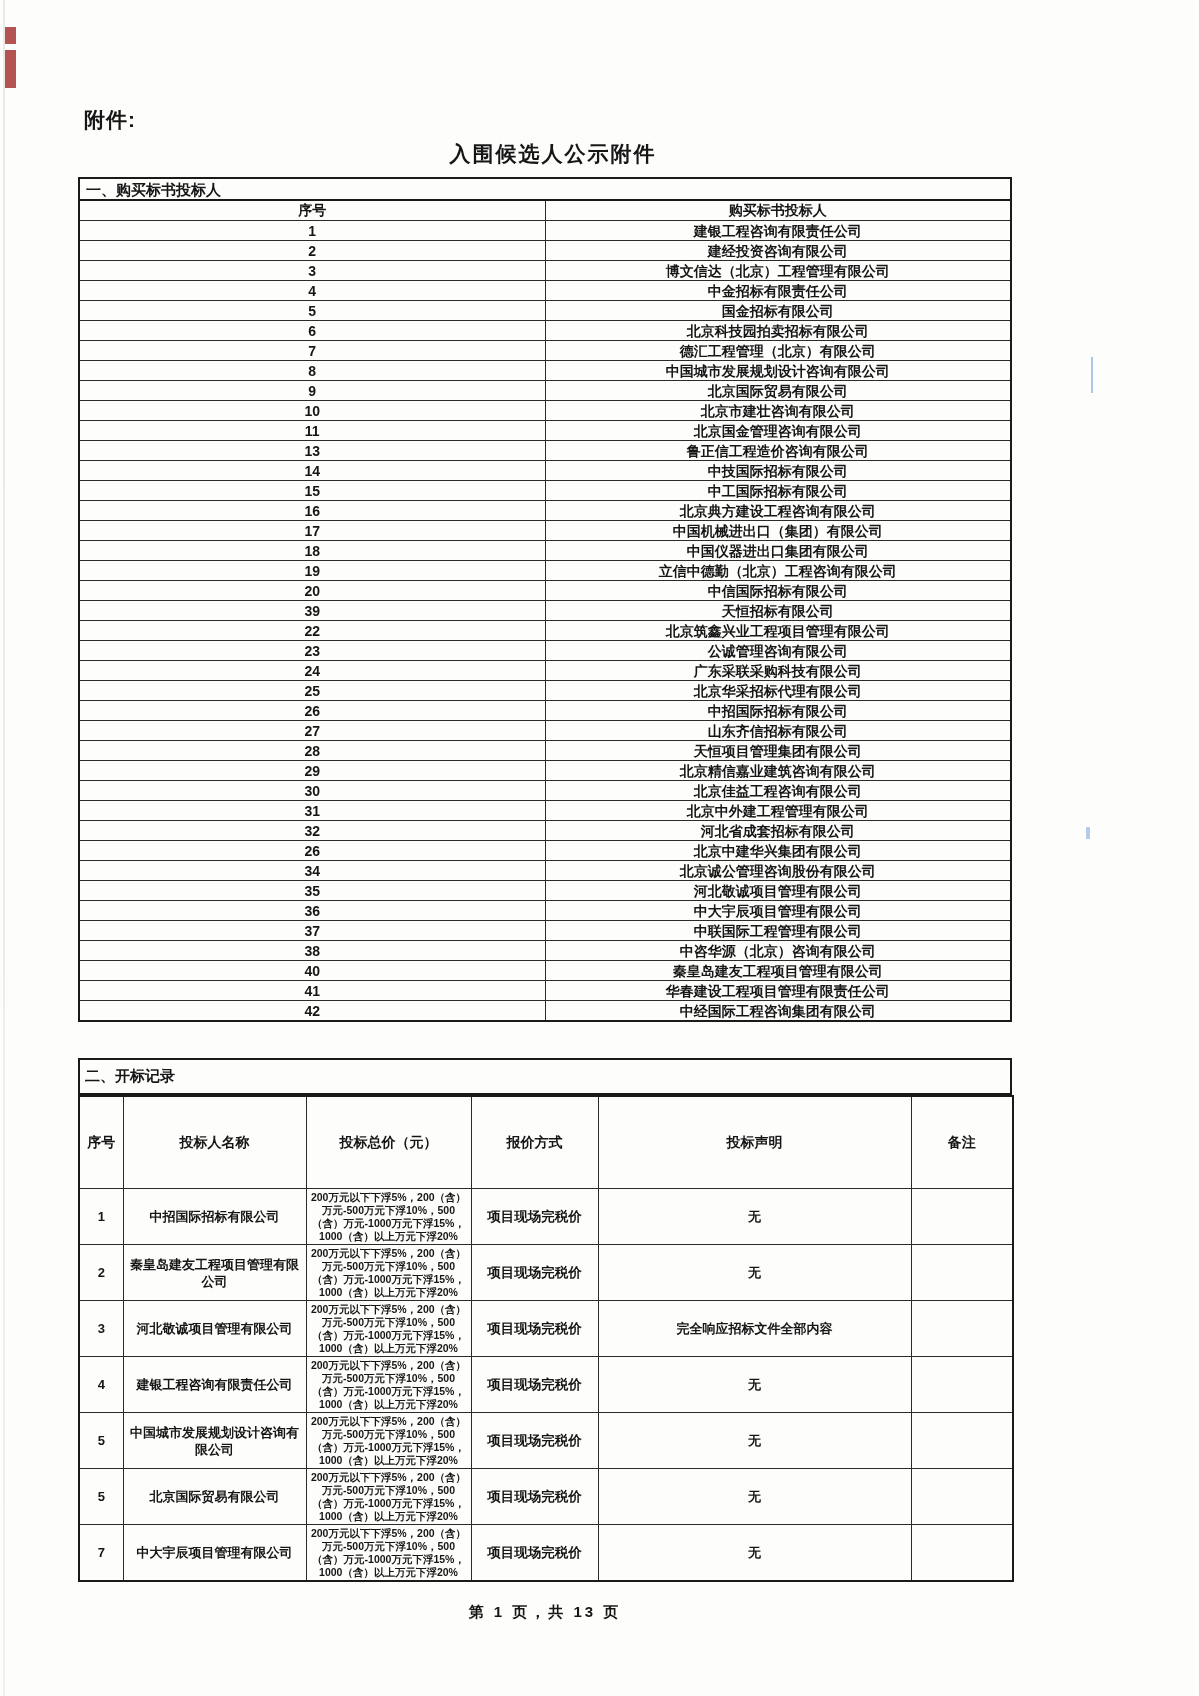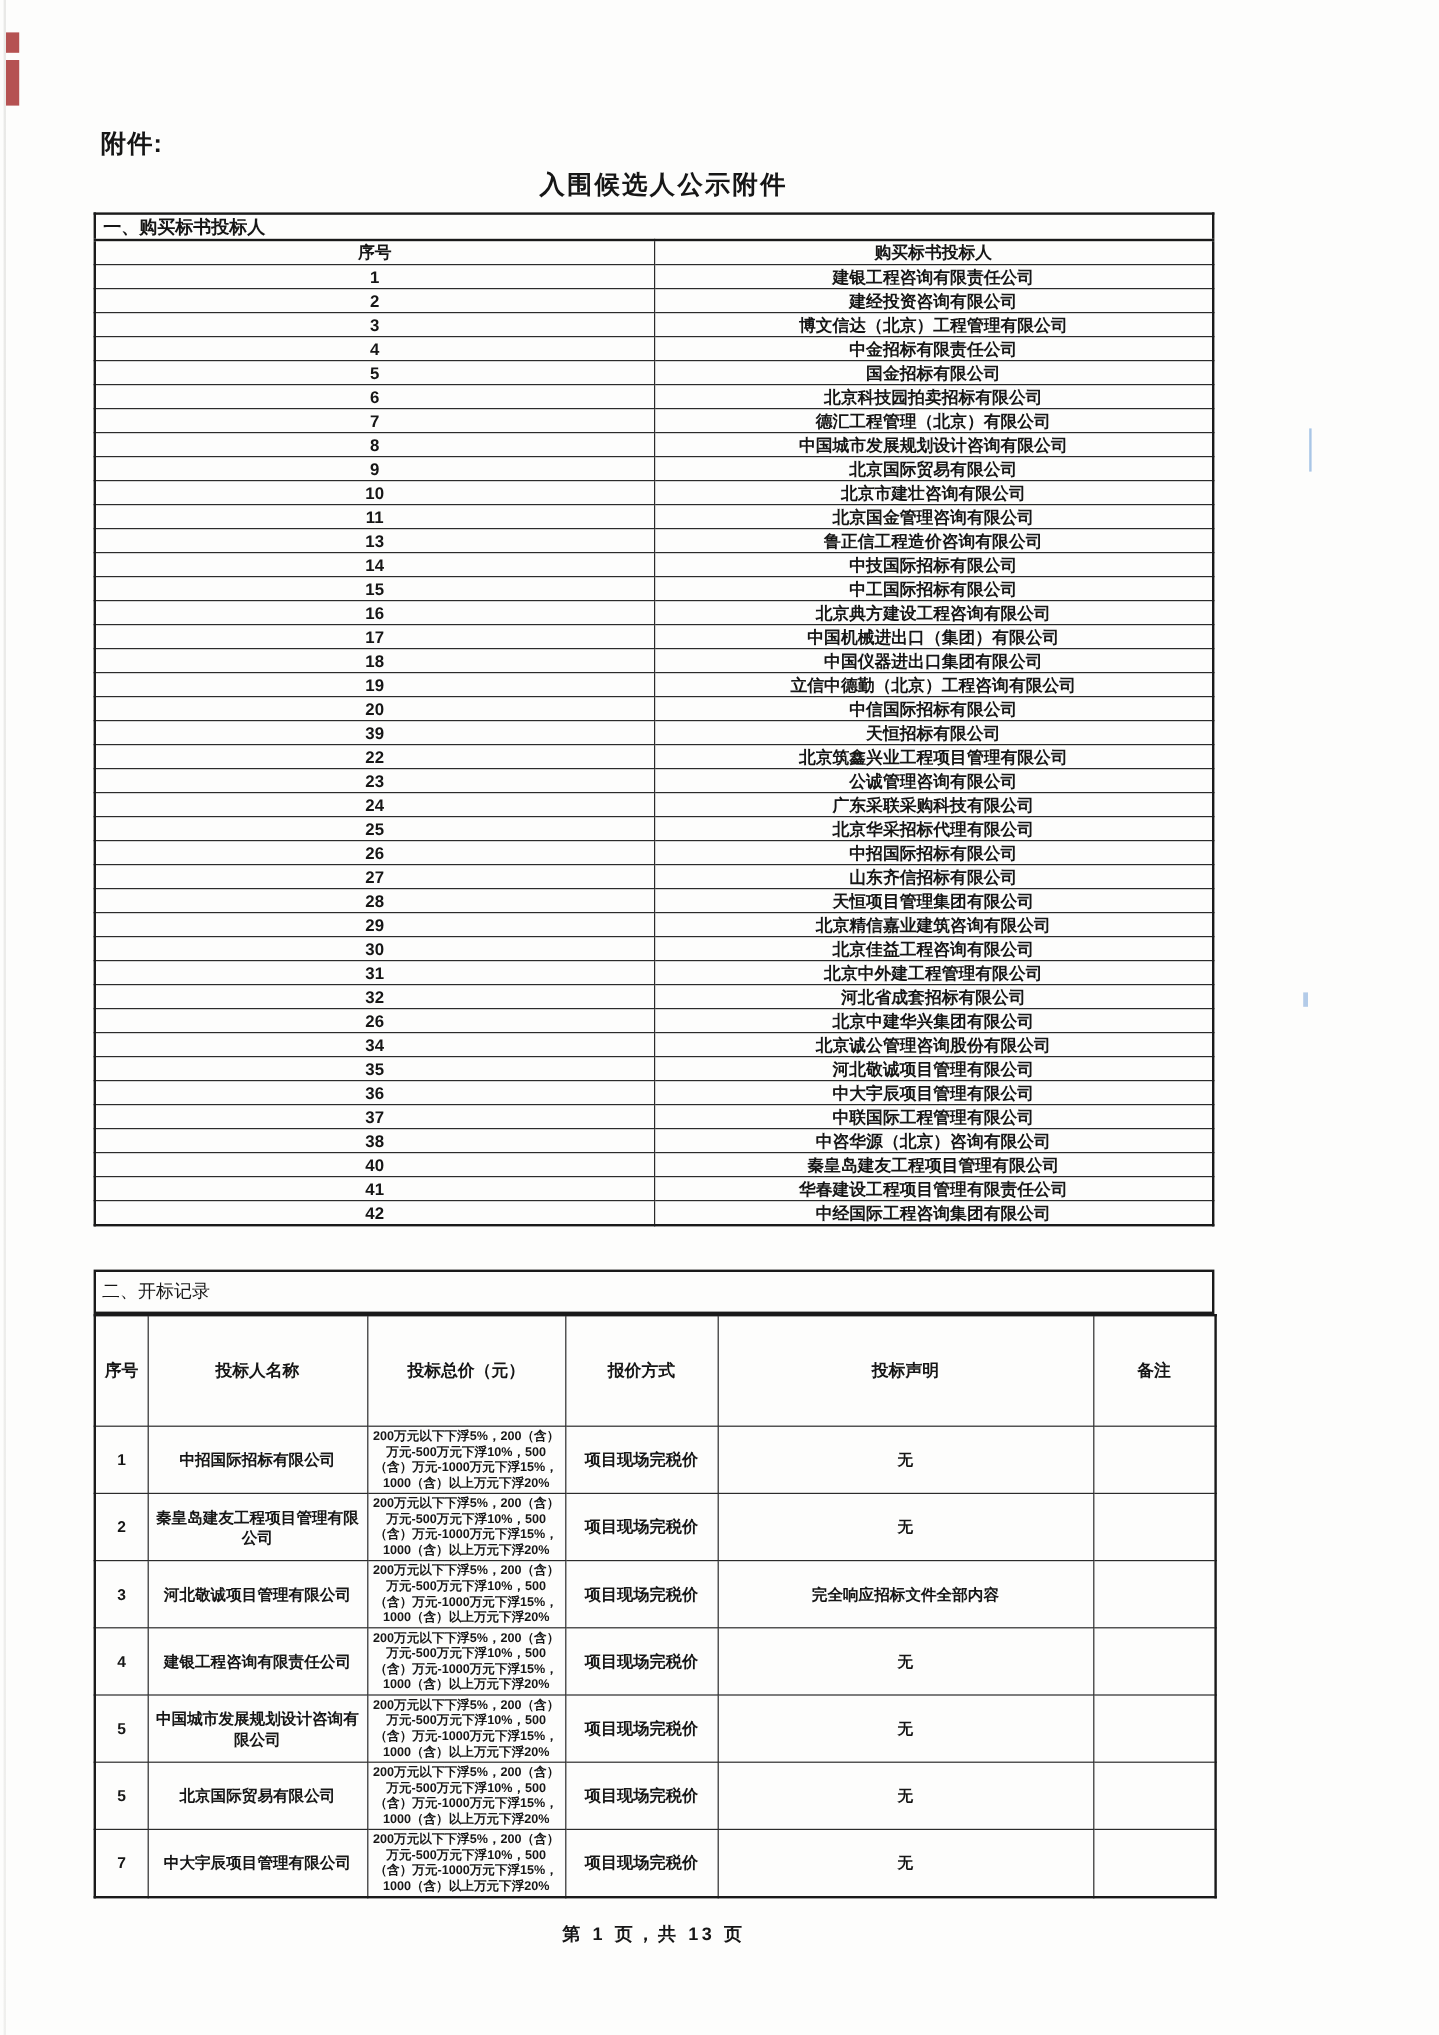--- a/index.html
+++ b/index.html
@@ -33,21 +33,21 @@
   .t1 .sec-cell{height:20px;font-size:15px;font-weight:700;text-align:left;
     padding:0 0 0 6px;border-bottom:2px solid #1a1a1a;}
   .t1 th{height:19px;font-size:14px;font-weight:600;text-align:center;padding:0;}
   .t1 td{height:19px;font-size:14px;font-weight:600;text-align:center;padding:0;line-height:1;}
   .c-no{width:44px;}
 
   
   .sec2{position:absolute;left:78px;top:1058px;width:934px;height:37px;
     border:2px solid #1a1a1a;box-sizing:border-box;
     display:flex;align-items:center;}
-  .sec2 span{font-size:15px;font-weight:400;padding-left:5px;}
+  .sec2 span{font-size:15px;font-weight:700;padding-left:5px;}
 
   
   .t2{position:absolute;left:78px;top:1095px;width:934px;border:2px solid #1a1a1a;}
   .t2 th{height:91px;font-size:14px;font-weight:600;text-align:center;padding:0;}
   .t2 td{height:55px;text-align:center;padding:0 2px;font-weight:600;}
   .t2 .c-no{font-size:13px;}
   .t2 .c-name{font-size:13px;line-height:17px;}
   .t2 .c-price{font-size:10.5px;line-height:13px;font-weight:600;text-align:center;padding:0 3px;}
   .t2 .c-method{font-size:13.5px;}
   .t2 .c-decl{font-size:13px;}

